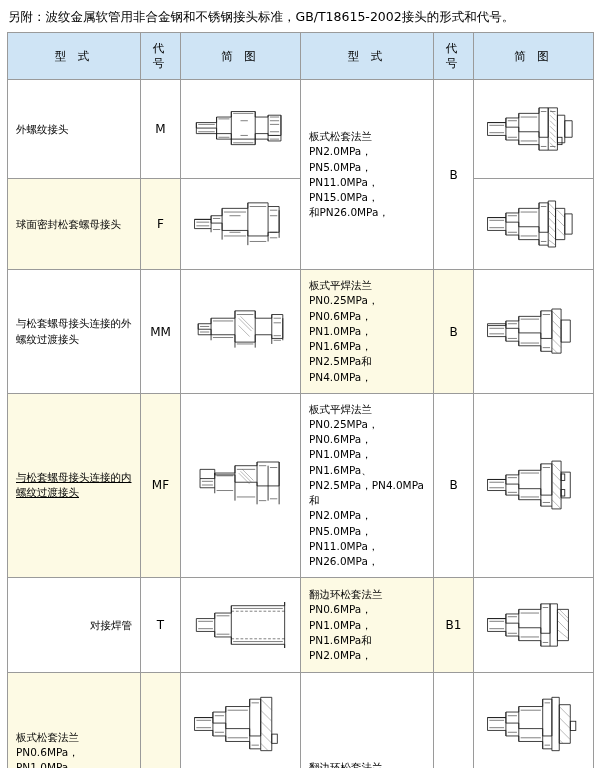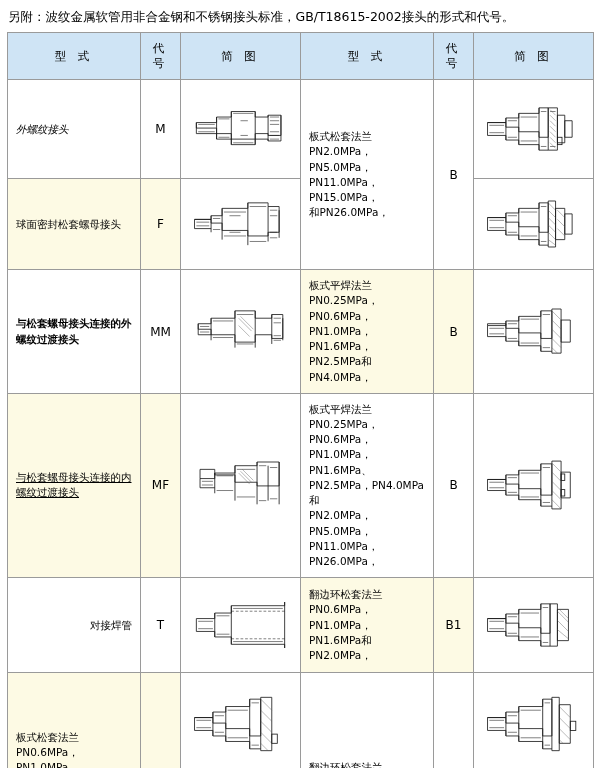--- a/index.html
+++ b/index.html
@@ -96,21 +96,21 @@
         <th>代  号</th>
         <th>简    图</th>
         <th>型    式</th>
         <th>代  号</th>
         <th>简    图</th>
       </tr>
     </thead>
     <tbody>
 
       <tr>
-        <td class="namecell white" style="height: 95px; white-space: pre-line; font-style: italic;">外螺纹接头</td>
+        <td class="namecell white" style="height: 95px; white-space: pre-line;">外螺纹接头</td>
         <td class="codecell white">M</td>
         <td class="figcell">
           <div class="figwrap">
             <svg width="112" height="70" viewBox="0 0 112 70">
               <g class="ln">
                 <path d="M8 28 h22 v-6 h16 v-6 h26 v6 h14 v-2 h14 v22 h-14 v-2 h-14 v6 h-26 v-6 h-16 v-6 h-22 z"></path>
                 <path d="M30 22 v24"></path>
                   <path d="M46 16 v36"></path>
                   <path d="M72 16 v36"></path>
                 <path d="M86 20 v28"></path>
@@ -207,21 +207,21 @@
               <g class="hatch">
                 <path d="M72 12 l8 8 M72 20 l8 8 M72 28 l8 8 M72 36 l8 8 M72 44 l8 8 M72 52 l8 6"></path>
                 <path d="M82 20 l8 8 M82 30 l8 8 M82 40 l8 8"></path>
               </g>
             </svg>
           </div>
         </td>
       </tr>
 
       <tr>
-        <td class="namecell white" style="height: 90px; white-space: pre-line; font-weight: bold;">与松套螺母接头连接的外螺纹过渡接头</td>
+        <td class="namecell white" style="height: 90px; white-space: pre-line;">与松套螺母接头连接的外螺纹过渡接头</td>
         <td class="codecell white">MM</td>
         <td class="figcell">
           <div class="figwrap">
             <svg width="112" height="66" viewBox="0 0 112 66">
               <g class="ln">
                 <path d="M10 24 h14 v-6 h26 v-8 h22 v8 h18 v-4 h12 v26 h-12 v-4 h-18 v8 h-22 v-8 h-26 v-6 h-14 z"></path>
                 <path d="M24 18 v24 M50 10 v40 M72 10 v40 M90 14 v32"></path>
                 <path d="M10 24 v12 M10 36 h14"></path>
                 <path d="M102 18 v24"></path>
               </g>

